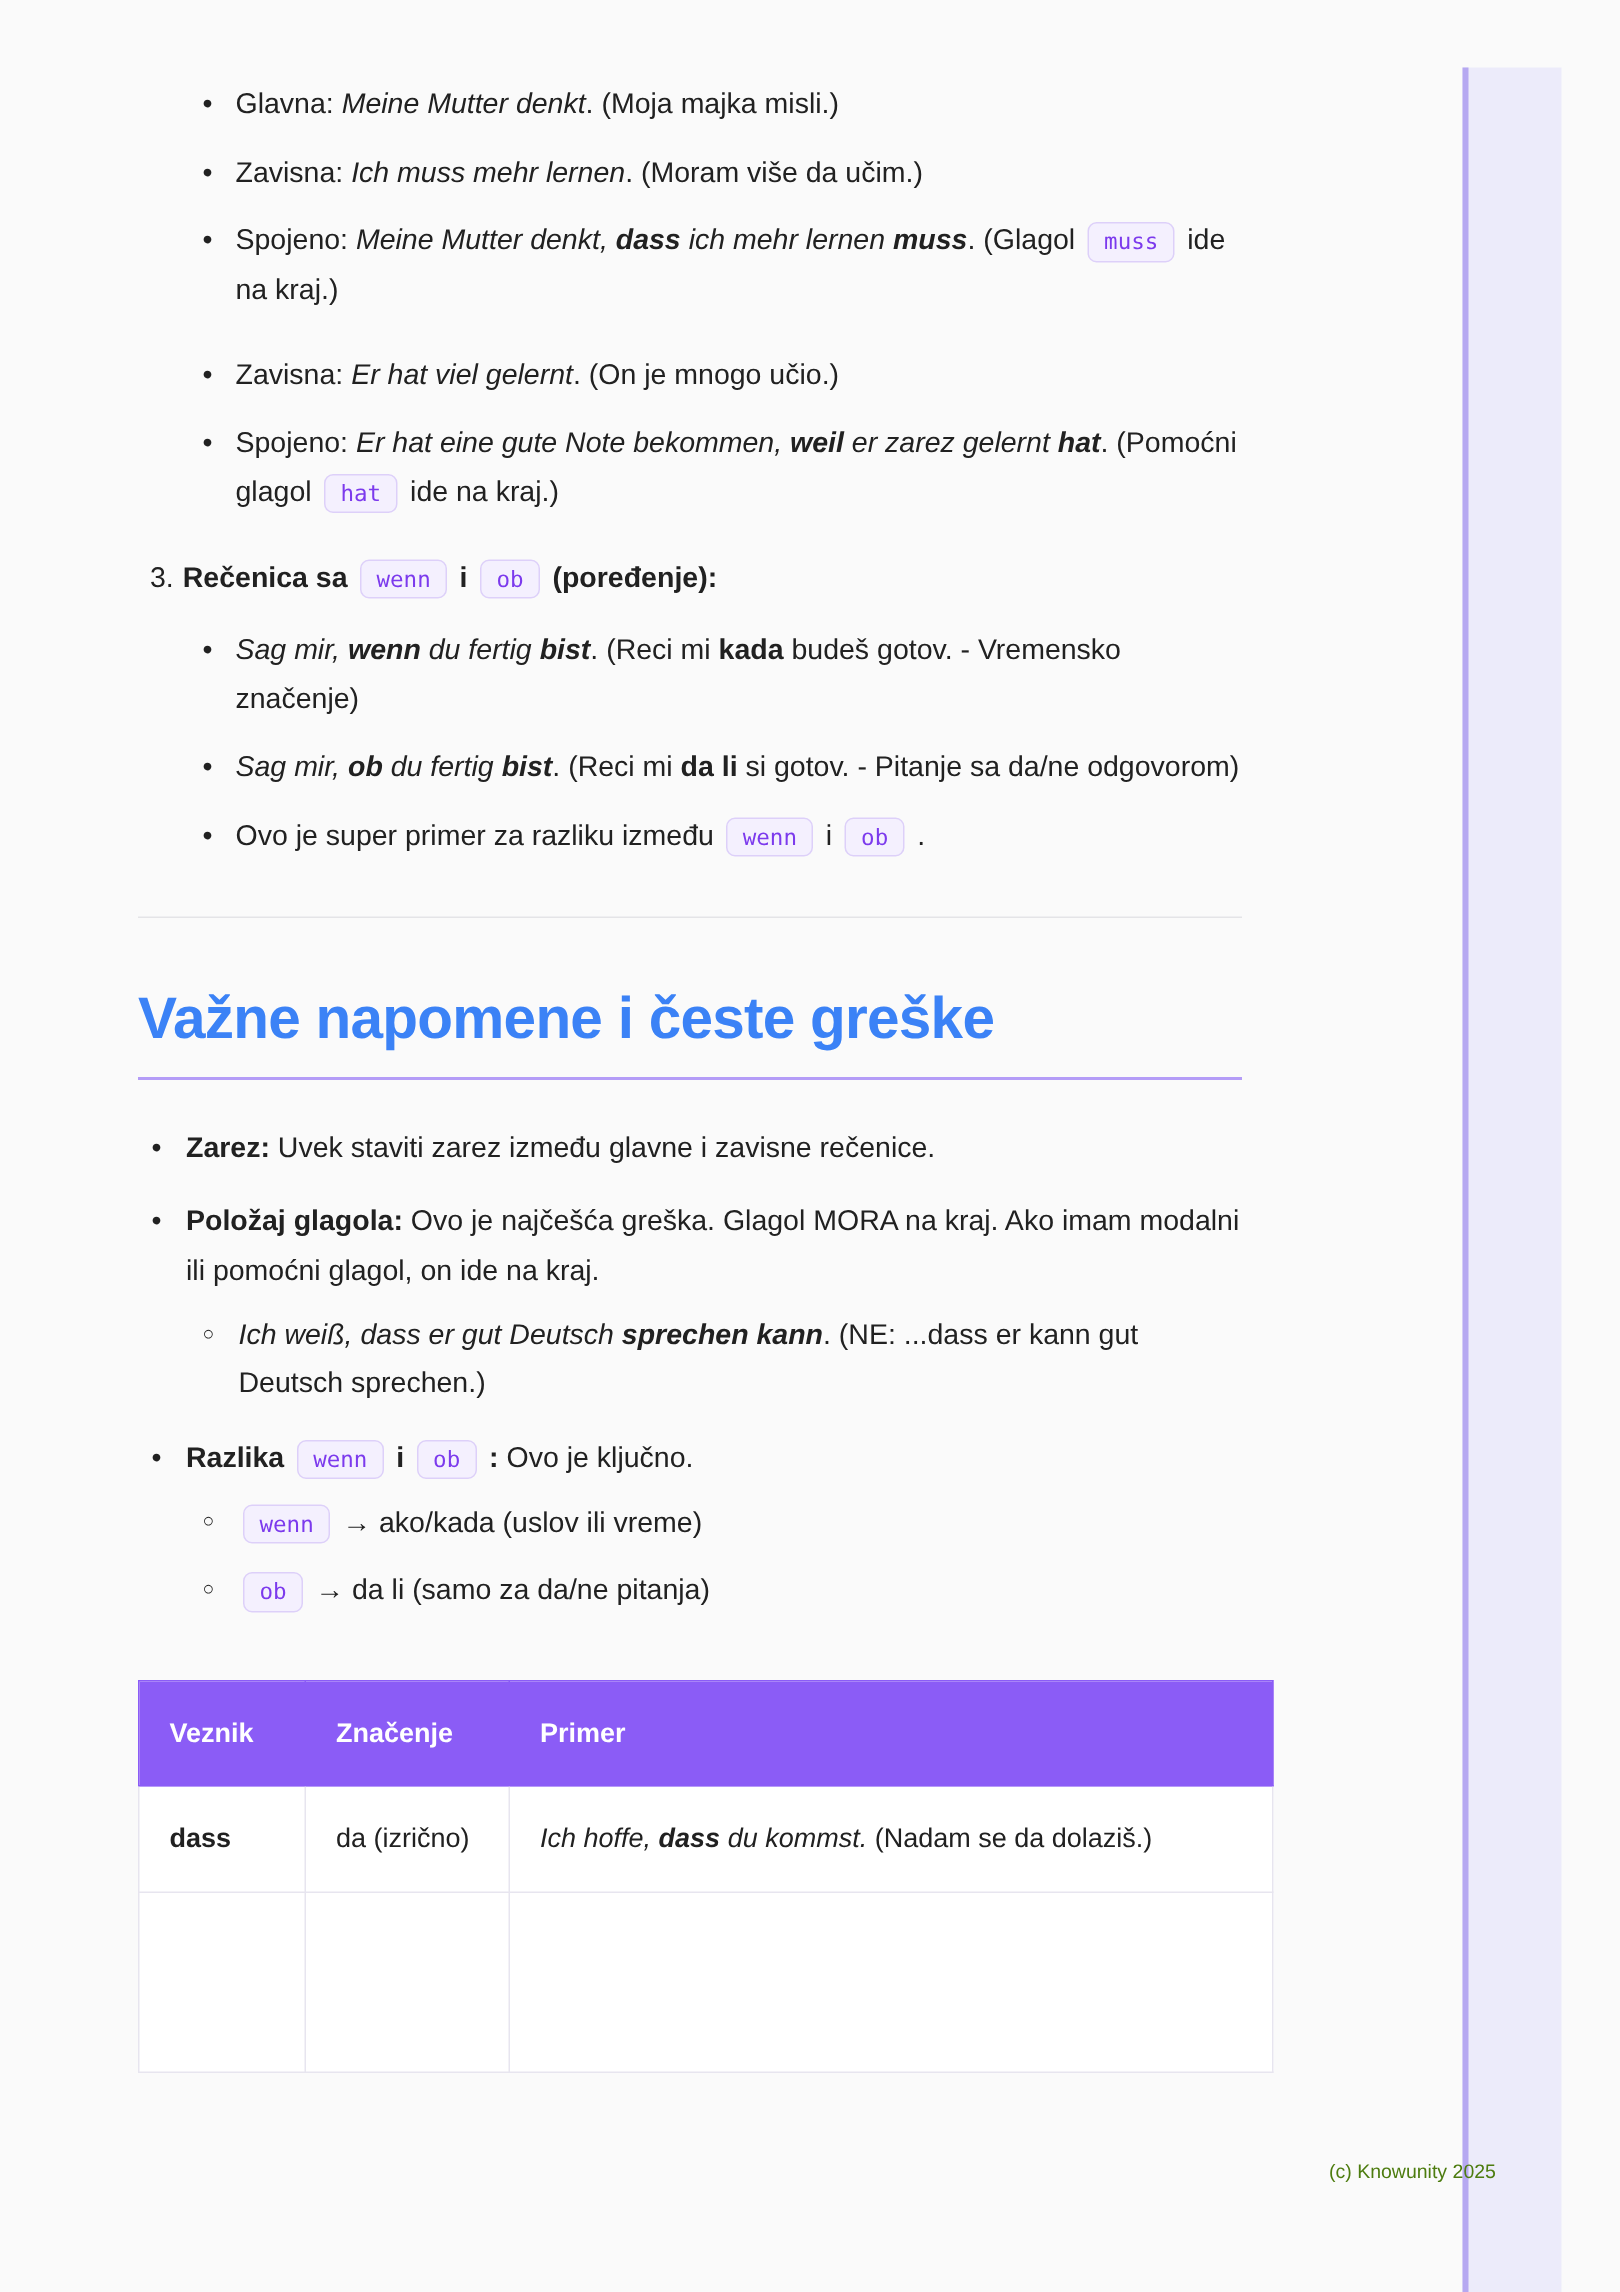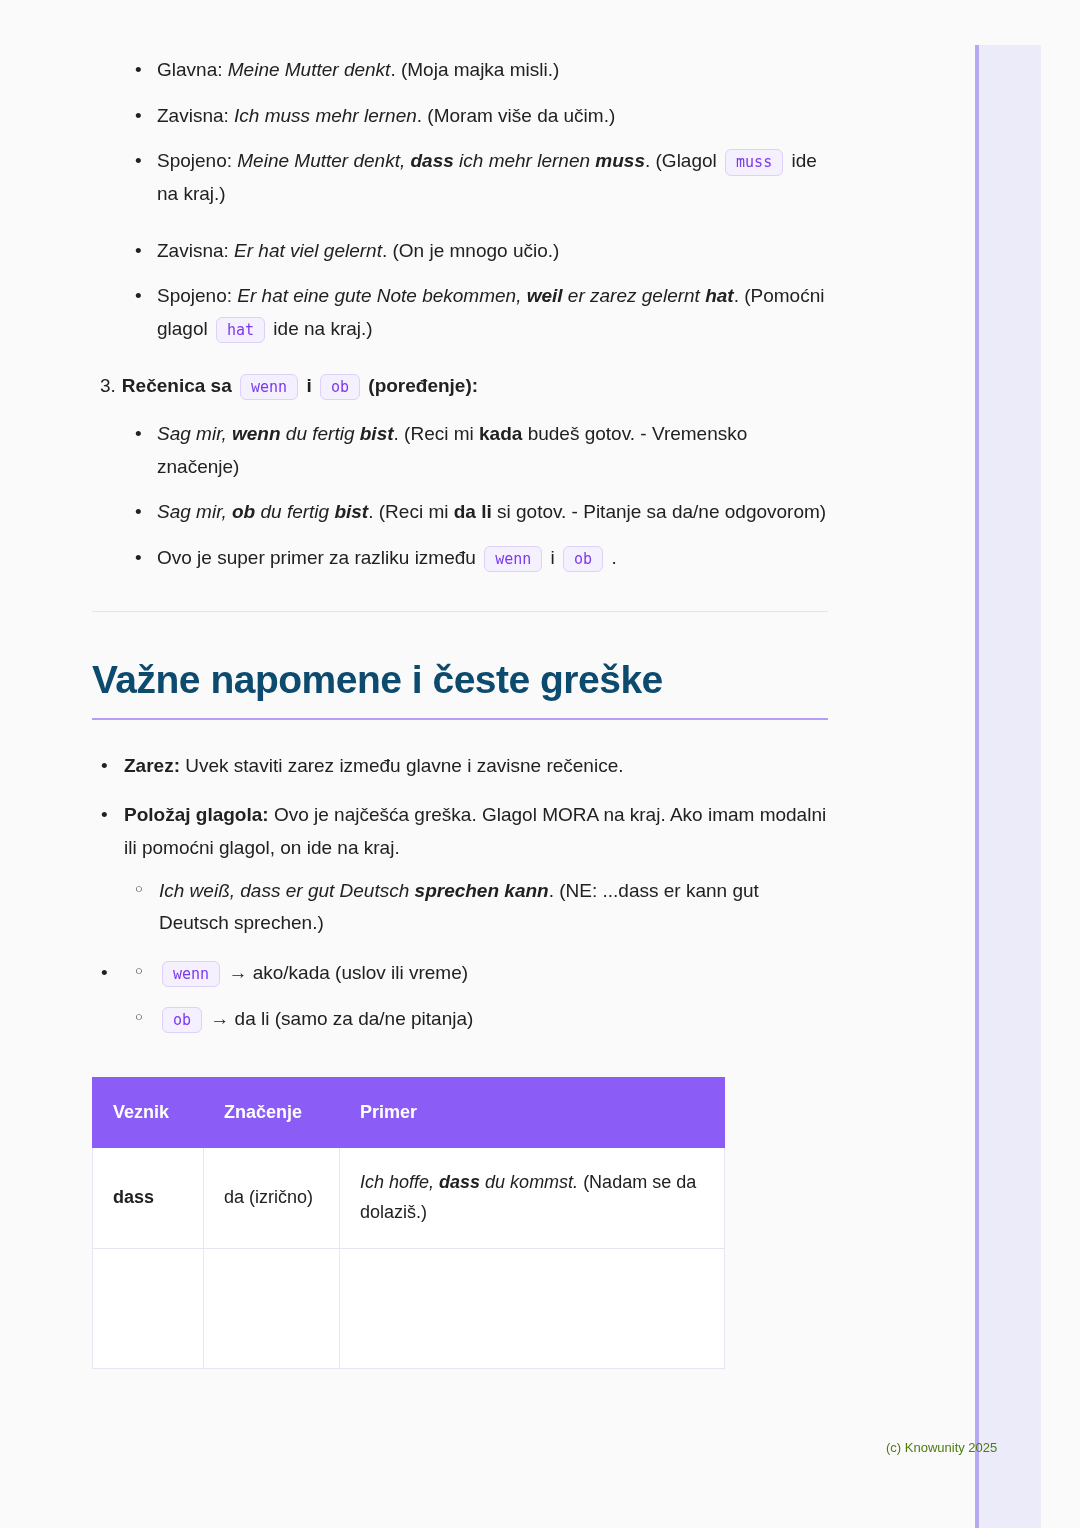--- a/index.html
+++ b/index.html
@@ -29,35 +29,35 @@
   .seg-bi { font-weight:700; font-style:italic; }
   .badge {
     font-family:"DejaVu Sans Mono", monospace; font-size:15px; color:#7c3aed;
     background:#f4f0fe; border:1px solid #ddd0f9; border-radius:6px;
     padding:2px 10px; margin:0 3px; white-space:nowrap; display:inline-block; line-height:1.35;
   }
 
   hr.divider { border:none; border-top:1px solid #e4e4e7; margin:36px 0 0; }
 
   h1.heading {
-    font-size:39px; font-weight:700; color:#0c4a6e;
+    font-size:39px; font-weight:700; color:#3b82f6;
     margin:46px 0 30px; padding-bottom:16px; border-bottom:2px solid #b49cf7;
     letter-spacing:-0.5px;
   }
 
   
   ul.notes { list-style:none; padding-left:9px; margin:0; }
   ul.notes > li { position:relative; padding-left:23px; margin-bottom:17px; font-size:19px; line-height:1.72; }
   ul.notes > li::before { content:"•"; position:absolute; left:0; top:0; color:#212121; }
   ul.sub { list-style:none; padding-left:11px; margin-top:10px; }
   ul.sub > li { position:relative; padding-left:24px; margin-bottom:13px; font-size:19px; line-height:1.72; }
   ul.sub > li::before { content:"○"; position:absolute; left:0; top:3px; font-size:13px; color:#212121; }
 
   
-  table.grammar { width:633px; border-collapse:collapse; margin-top:42px; background:#fff; }
+  table.grammar { width:757px; border-collapse:collapse; margin-top:42px; background:#fff; }
   table.grammar th {
     background:#8b5cf6; color:#fff; font-weight:700; font-size:18px; text-align:left;
     padding:24px 20px; border:1px solid #8b5cf6;
   }
   table.grammar td {
     border:1px solid #e7e5ef; padding:20px; font-size:18px; line-height:1.65;
     vertical-align:middle; background:#fff;
   }
   td.col-veznik { font-weight:700; }
   tr.partial-row td { height:120px; }
@@ -109,20 +109,21 @@
       <li>
         <div class="rich"><span class="seg-b">Zarez:</span><span class="seg-n"> Uvek staviti zarez između glavne i zavisne rečenice.</span></div>
       </li>
       <li>
         <div class="rich"><span class="seg-b">Položaj glagola:</span><span class="seg-n"> Ovo je najčešća greška. Glagol MORA na kraj. Ako imam modalni ili pomoćni glagol, on ide na kraj.</span></div>
         <ul class="sub">
           <li><span class="seg-i">Ich weiß, dass er gut Deutsch </span><span class="seg-bi">sprechen kann</span><span class="seg-n">. (NE: ...dass er kann gut Deutsch sprechen.)</span></li>
         </ul>
       </li>
       <li>
+        <div class="rich"><span class="seg-b">Razlika </span><code class="badge">wenn</code><span class="seg-b"> i </span><code class="badge">ob</code><span class="seg-b"> :</span><span class="seg-n"> Ovo je ključno.</span></div>
         <ul class="sub">
           <li><code class="badge">wenn</code><span class="seg-n"> → ako/kada (uslov ili vreme)</span></li>
           <li><code class="badge">ob</code><span class="seg-n"> → da li (samo za da/ne pitanja)</span></li>
         </ul>
       </li>
     </ul>
 
     <table class="grammar">
       <colgroup>
         <col style="width:111px">

